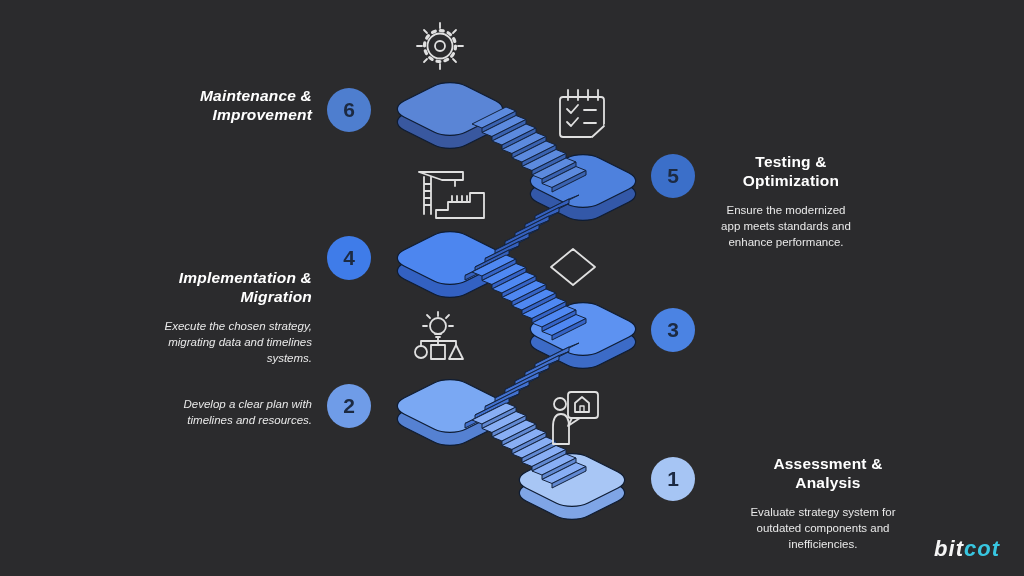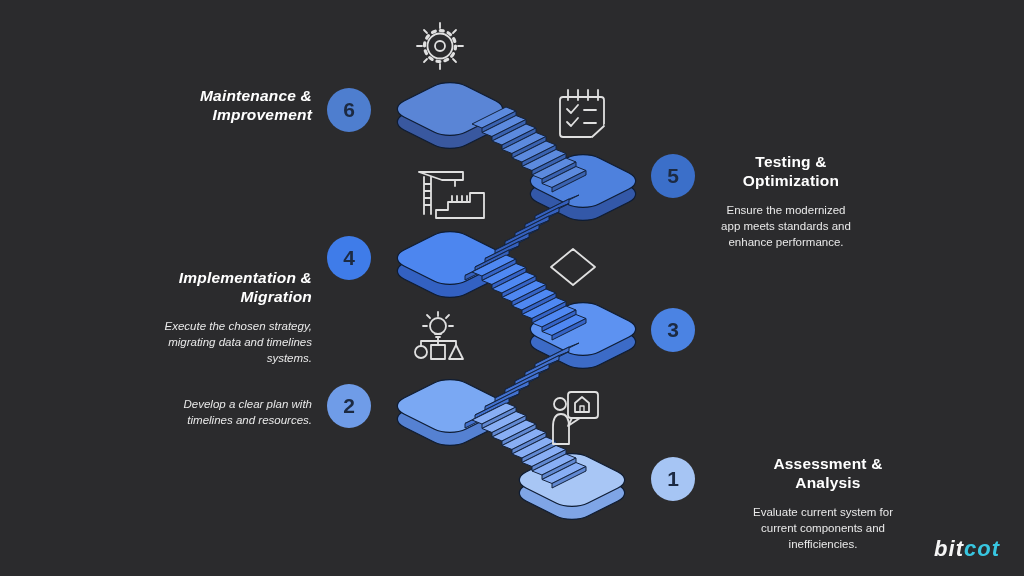--- a/index.html
+++ b/index.html
@@ -222,18 +222,18 @@
 <div class="step-block right-col" style="left:716px;top:307px;width:150px;">
 </div>
 
 <div class="step-block left-col" style="left:112px;top:384px;width:200px;">
   <div class="desc" style="max-width:155px;">Develop a clear plan with timelines and resources.</div>
 </div>
 
 <div class="step-block right-col" style="left:716px;top:455px;width:160px;margin-left:32px;">
   <div class="title">Assessment &amp;
 Analysis</div>
-  <div class="desc" style="max-width:150px;">Evaluate current system for current components and inefficiencies.</div>
+  <div class="desc" style="max-width:150px;">Evaluate strategy system for outdated components and inefficiencies.</div>
 </div>
 
 <div class="logo">
   <span>bit</span><span class="suffix">cot</span>
 </div>
 
 </body></html>

